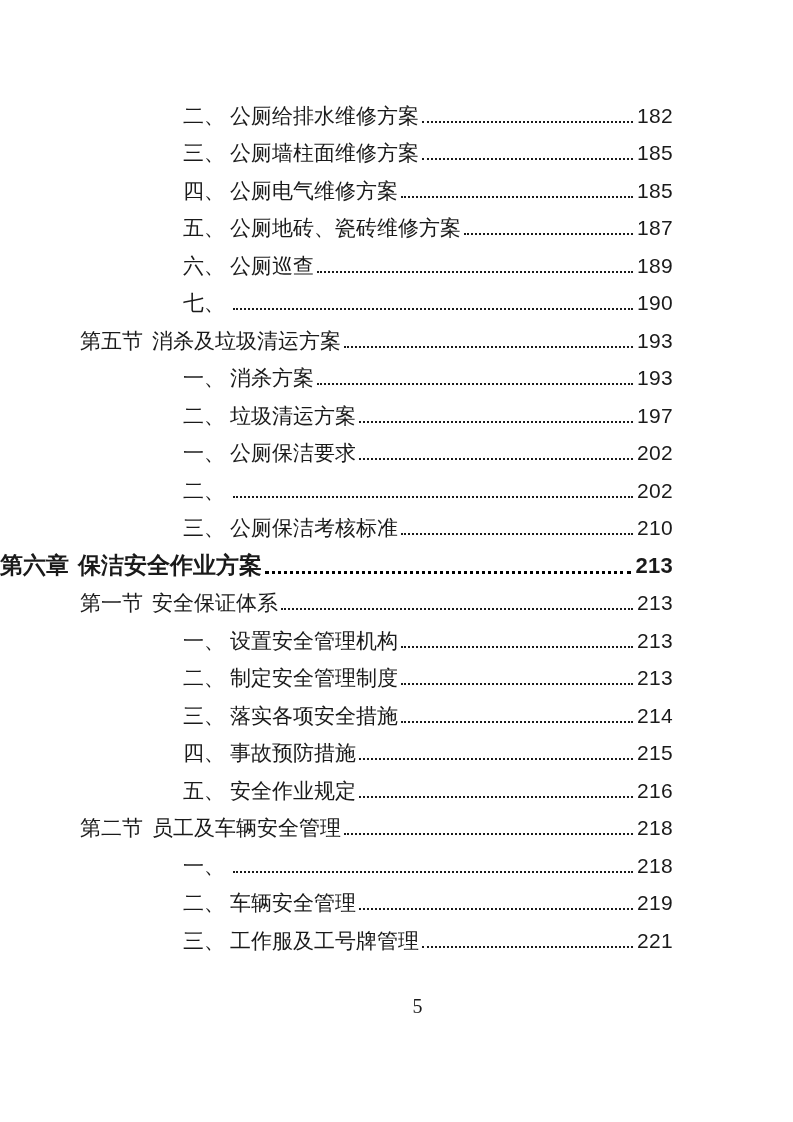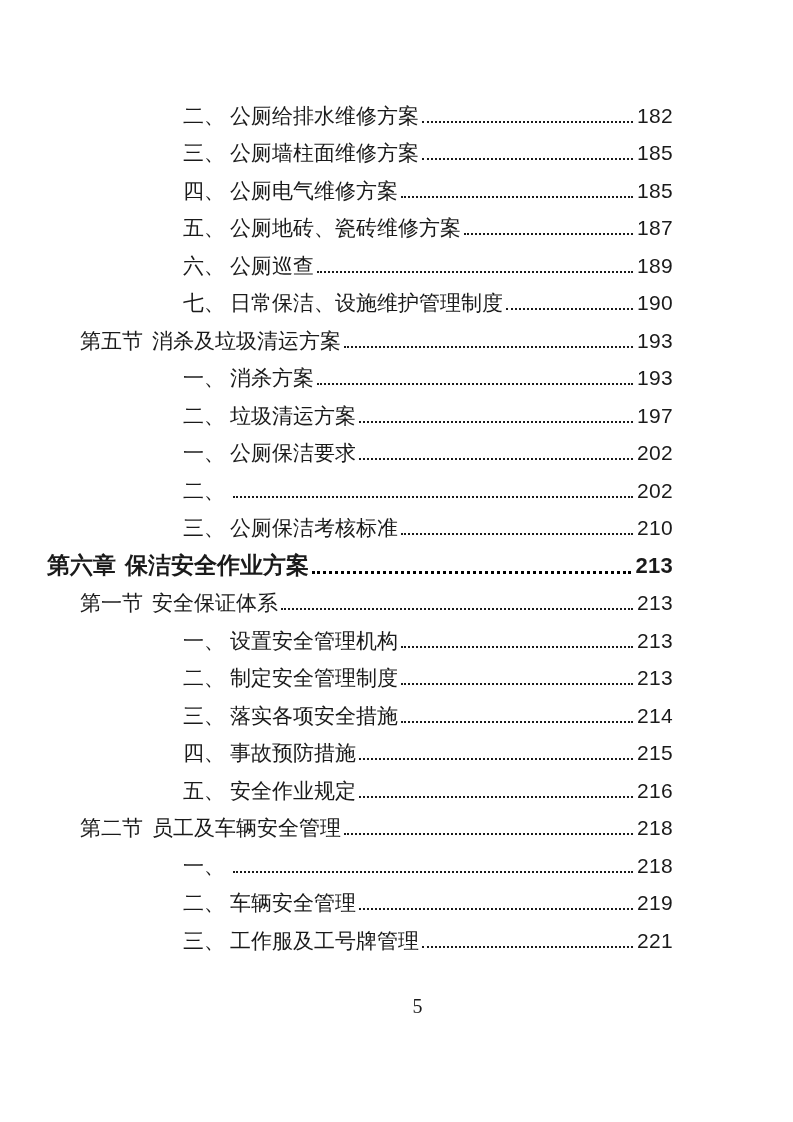--- a/index.html
+++ b/index.html
@@ -27,21 +27,20 @@
     display: flex;
     align-items: center;
     height: 37.5px;
     padding-right: 120px;
     box-sizing: border-box;
     white-space: nowrap;
   }
   .lvl-0 {
     font-weight: bold;
     font-size: 23px;
-    margin-left: 47px;
   }
   .lvl-1 {
     padding-left: 80px;
     font-size: 21px;
   }
   .lvl-2 {
     padding-left: 183px;
     font-size: 21px;
   }
   .toc-num {
@@ -115,21 +114,20 @@
       <span class="toc-page">187</span>
     </div>
       <div class="toc-row lvl-2">
       <span class="toc-num">六、</span>
       <span class="toc-title">公厕巡查</span>
       <span class="toc-leader"></span>
       <span class="toc-page">189</span>
     </div>
       <div class="toc-row lvl-2">
       <span class="toc-num">七、</span>
-      <span class="toc-title">日常保洁、设施维护管理制度</span>
       <span class="toc-leader"></span>
       <span class="toc-page">190</span>
     </div>
       <div class="toc-row lvl-1">
       <span class="toc-num">第五节</span>
       <span class="toc-title">消杀及垃圾清运方案</span>
       <span class="toc-leader"></span>
       <span class="toc-page">193</span>
     </div>
       <div class="toc-row lvl-2">

